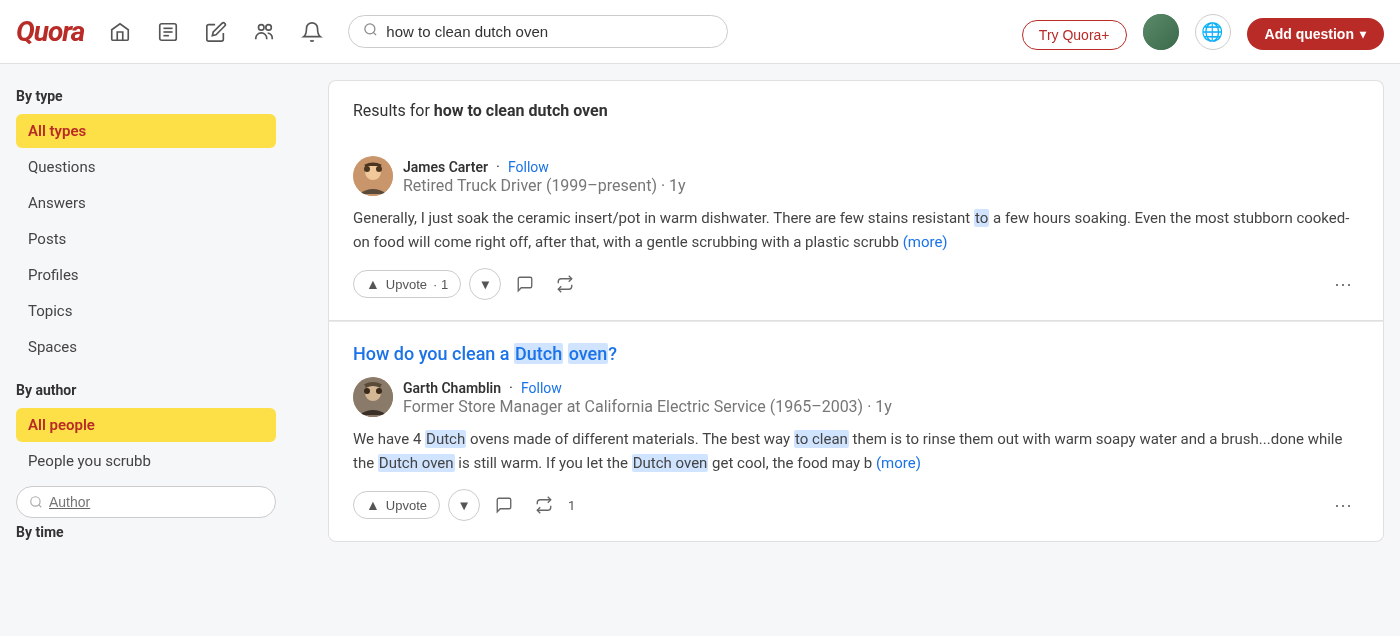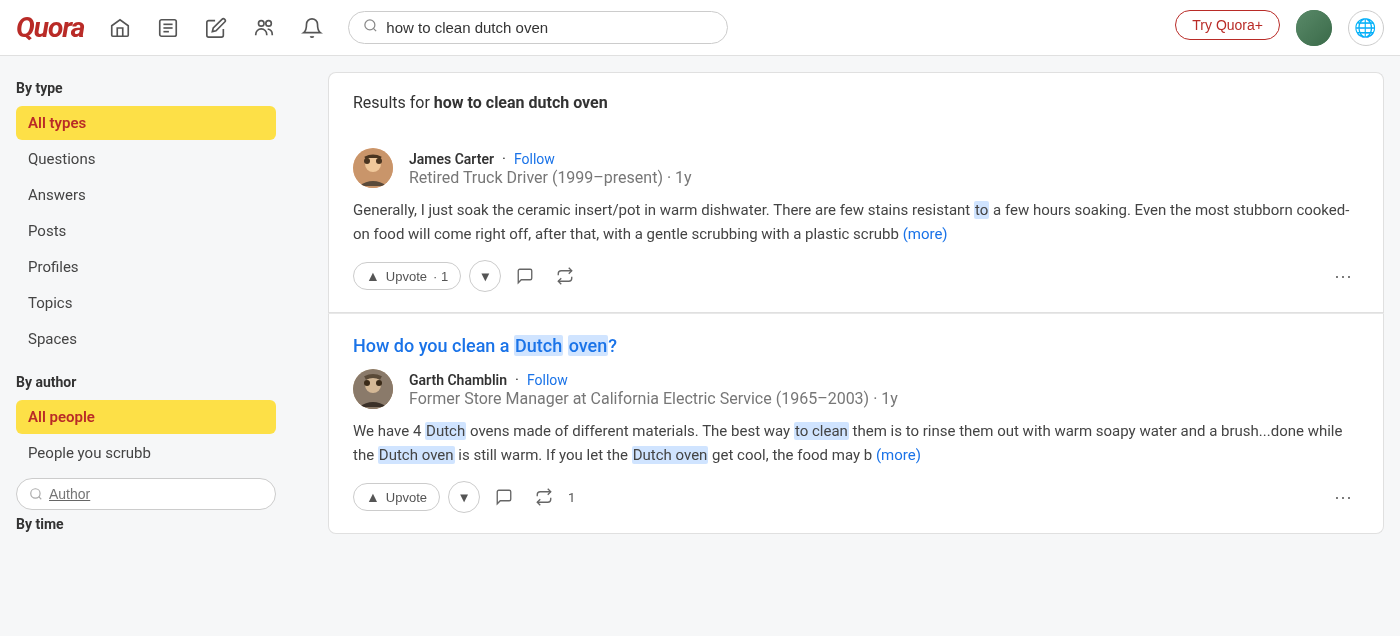--- a/index.html
+++ b/index.html
@@ -1,39 +1,39 @@
 <!DOCTYPE html>
 <html><head>
   <meta charset="utf-8">
   <style>
     * { box-sizing: border-box; margin: 0; padding: 0; }
     body { font-family: -apple-system, BlinkMacSystemFont, 'Segoe UI', Roboto, sans-serif; background: #f6f7f8; font-size: 15px; color: #333; }
 
     
     .header {
       display: flex; align-items: center; background: #fff;
-      border-bottom: 1px solid #e0e0e0; padding: 0 16px; height: 56px;
+      border-bottom: 1px solid #e0e0e0; padding: 0 16px; height: 64px;
       gap: 16px; position: sticky; top: 0; z-index: 100;
     }
     .logo { color: #b92b27; font-size: 28px; font-weight: 700; font-style: italic; letter-spacing: -1px; white-space: nowrap; }
     .nav-icons { display: flex; gap: 8px; align-items: center; }
     .nav-icon-btn {
       width: 40px; height: 40px; display: flex; align-items: center; justify-content: center;
       background: none; border: none; cursor: pointer; color: #555; border-radius: 50%;
       font-size: 20px;
     }
     .search-bar {
       flex: 1; max-width: 380px; display: flex; align-items: center;
       border: 1px solid #ccc; border-radius: 20px; padding: 6px 14px; background: #fff; gap: 8px;
     }
     .search-bar input {
       border: none; outline: none; font-size: 15px; flex: 1; color: #333;
     }
     .search-icon-svg { color: #888; font-size: 15px; flex-shrink: 0; }
-    .header-right { display: flex; align-items: flex-start; gap: 16px; margin-left: auto; }
+    .header-right { display: flex; align-items: flex-end; gap: 16px; margin-left: auto; }
     .try-quora-btn {
       border: 1px solid #b92b27; color: #b92b27; background: #fff;
       padding: 6px 16px; border-radius: 20px; cursor: pointer; font-size: 14px; font-weight: 500;
       white-space: nowrap;
     }
     .avatar {
       width: 36px; height: 36px; border-radius: 50%; background: #4a7c59;
       display: flex; align-items: center; justify-content: center; overflow: hidden; cursor: pointer;
     }
     .avatar-inner { width: 100%; height: 100%; background: linear-gradient(135deg, #5a8a69, #3a6a49); border-radius: 50%; }
@@ -85,21 +85,21 @@
       border-top: none;
     }
     .result-card:last-child { border-radius: 0 0 8px 8px; }
 
     .result-title {
       font-size: 18px; color: #1a73e8; font-weight: 500; cursor: pointer;
       text-decoration: none; display: inline-block; margin-bottom: 12px; line-height: 1.3;
     }
     .result-title .highlight { background: #d0e4ff; border-radius: 2px; padding: 0 1px; }
 
-    .author-row { display: flex; align-items: center; gap: 16px; margin-bottom: 10px; }
+    .author-row { display: flex; align-items: center; gap: 10px; margin-bottom: 10px; }
     .author-avatar { width: 40px; height: 40px; border-radius: 50%; flex-shrink: 0; overflow: hidden; }
     .author-info { display: flex; flex-direction: column; }
     .author-name-row { display: flex; align-items: center; gap: 8px; }
     .author-name { font-weight: 600; font-size: 14px; color: #333; }
     .follow-link { color: #1a73e8; font-size: 14px; cursor: pointer; text-decoration: none; }
     .author-meta { font-size: 16px; color: #777; }
 
     .result-body { font-size: 15px; color: #444; line-height: 1.6; margin-bottom: 14px; }
     .result-body .highlight { background: #d0e4ff; border-radius: 2px; padding: 0 1px; }
     .more-link { color: #1a73e8; cursor: pointer; font-size: 15px; }
@@ -193,20 +193,24 @@
     </span>
     <input type="text" value="how to clean dutch oven" style="">
   </div>
 
   <div class="header-right">
     <button class="try-quora-btn">Try Quora+</button>
     <div class="avatar">
       <div class="avatar-inner"></div>
     </div>
     <div class="globe-btn">🌐</div>
+    <button class="add-question-btn">
+      <span>Add question</span>
+      <span class="add-question-chevron">▾</span>
+    </button>
   </div>
 </header>
 
 <div class="page-body">
 
   <aside class="sidebar">
     <div class="sidebar-section-title">By type</div>
 
     <a class="sidebar-item active">All types</a>
     <a class="sidebar-item">Questions</a>

